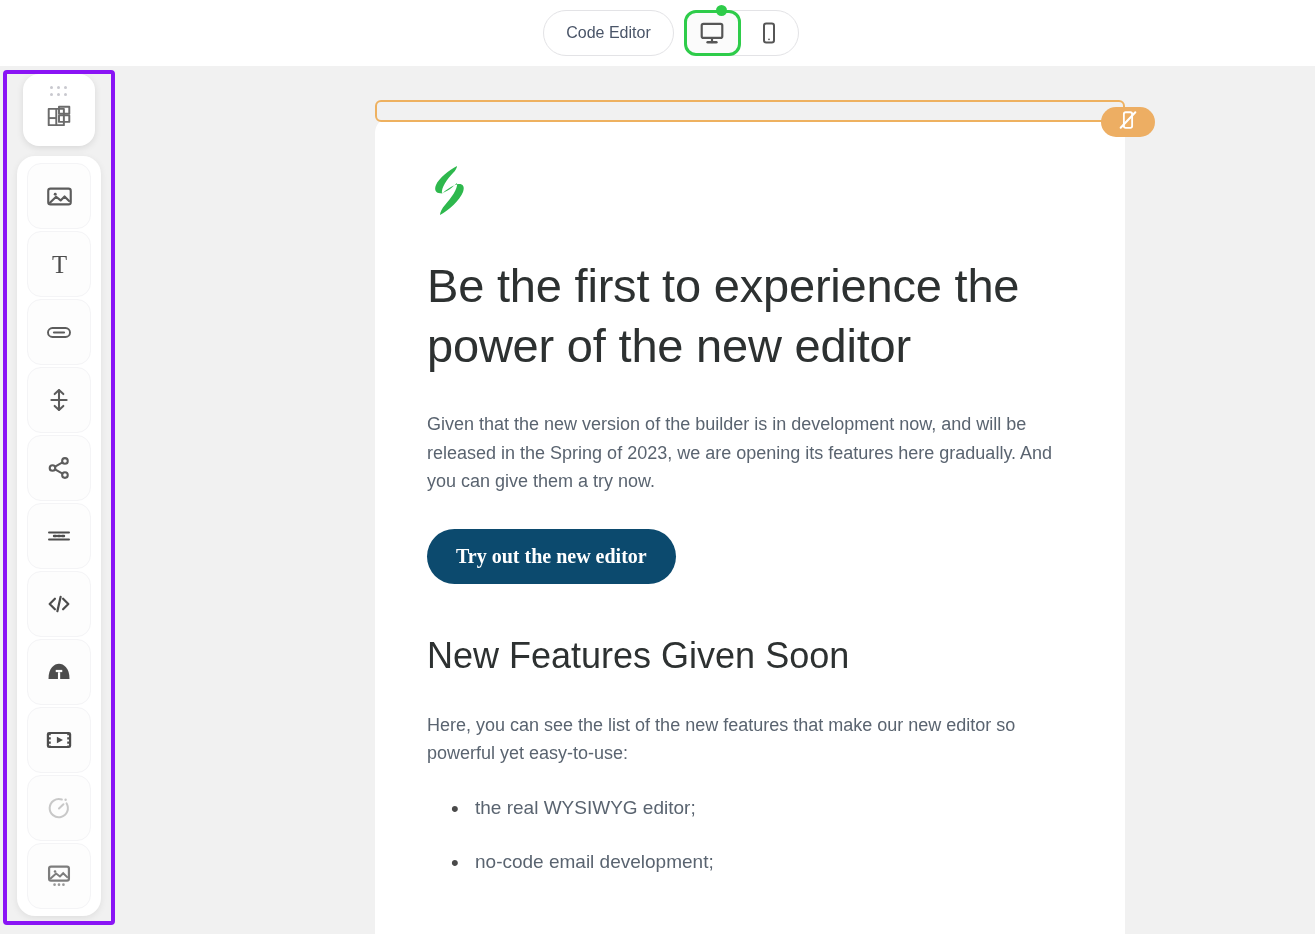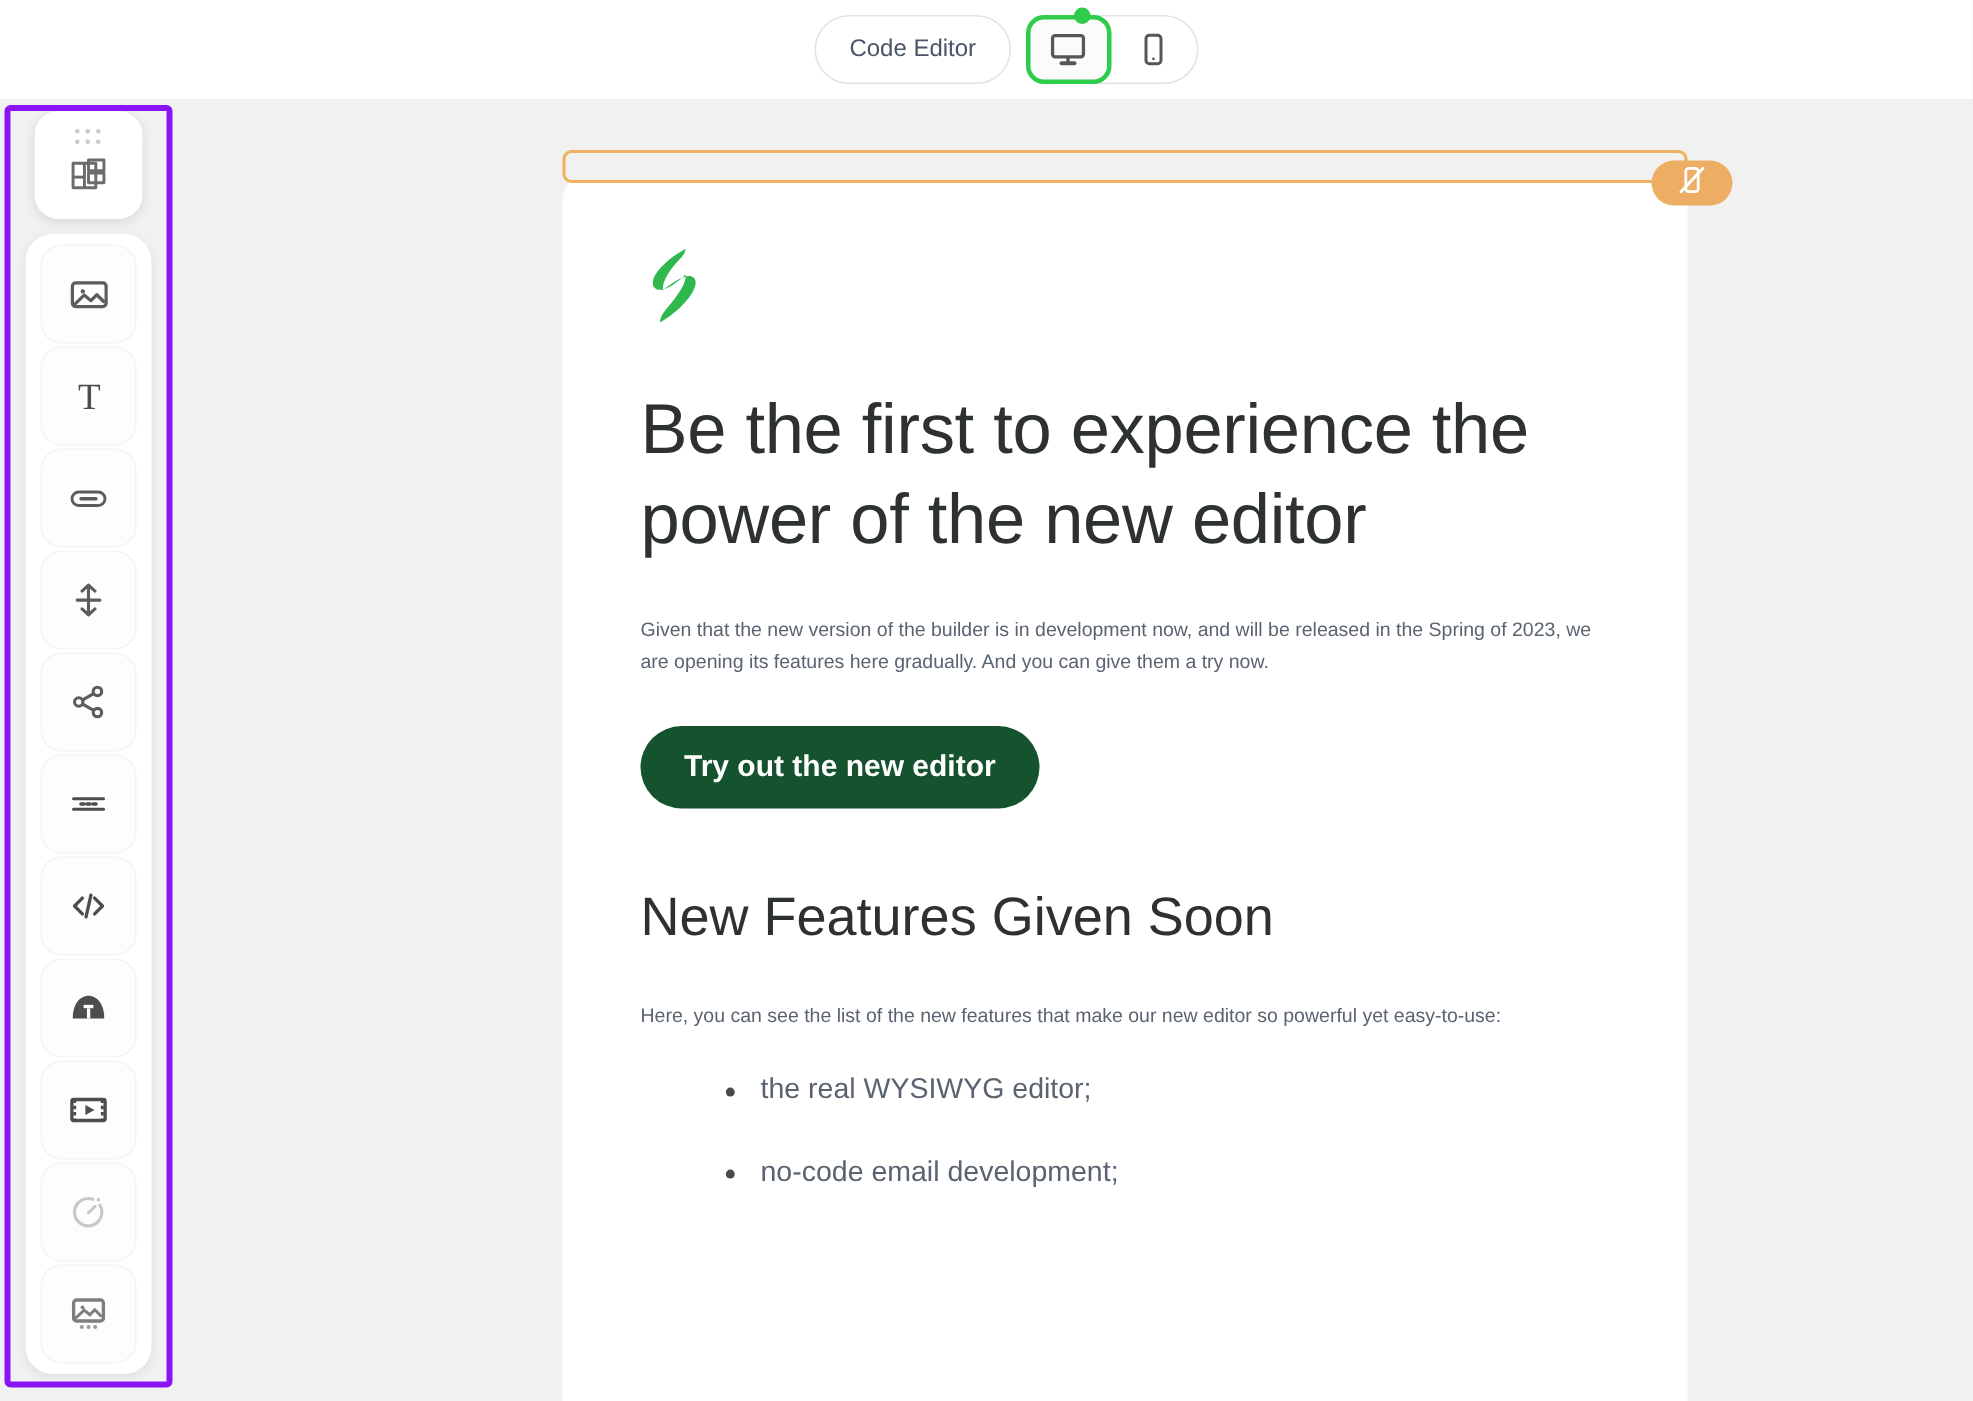--- a/index.html
+++ b/index.html
@@ -217,61 +217,60 @@
     margin-top: 42px;
     font-size: 47px;
     line-height: 1.28;
     font-weight: 400;
     color: #2d3131;
     letter-spacing: -0.2px;
     max-width: 660px;
   }
   .email-p {
     margin-top: 34px;
-    font-size: 13px;
+    font-size: 18px;
     line-height: 1.58;
     color: #5a6470;
     max-width: 650px;
     font-weight: 400;
   }
   .cta-btn {
     margin-top: 33px;
     display: inline-flex;
     align-items: center;
     justify-content: center;
     height: 55px;
     padding: 0 29px;
-    background: #14532d;
+    background: #0c4a6e;
     color: #ffffff;
     font-size: 20px;
     font-weight: 700;
     border: none;
     border-radius: 28px;
     cursor: pointer;
-    font-family: Liberation Sans, sans-serif;
+    font-family: Liberation Serif, serif;
   }
   .email-h2 {
     margin-top: 50px;
     font-size: 36px;
     font-weight: 400;
     color: #2d3131;
     line-height: 1.2;
   }
   .email-list {
     margin-top: 26px;
     padding-left: 48px;
     list-style: none;
   }
   .email-list li {
     font-size: 19px;
     color: #5a6470;
     line-height: 1.5;
     margin-bottom: 26px;
     position: relative;
-    margin-left: 32px;
   }
   .email-list li::before {
     content: "•";
     position: absolute;
     left: -24px;
     top: -2px;
     font-size: 22px;
     color: #4a4a4a;
   }
 </style>

